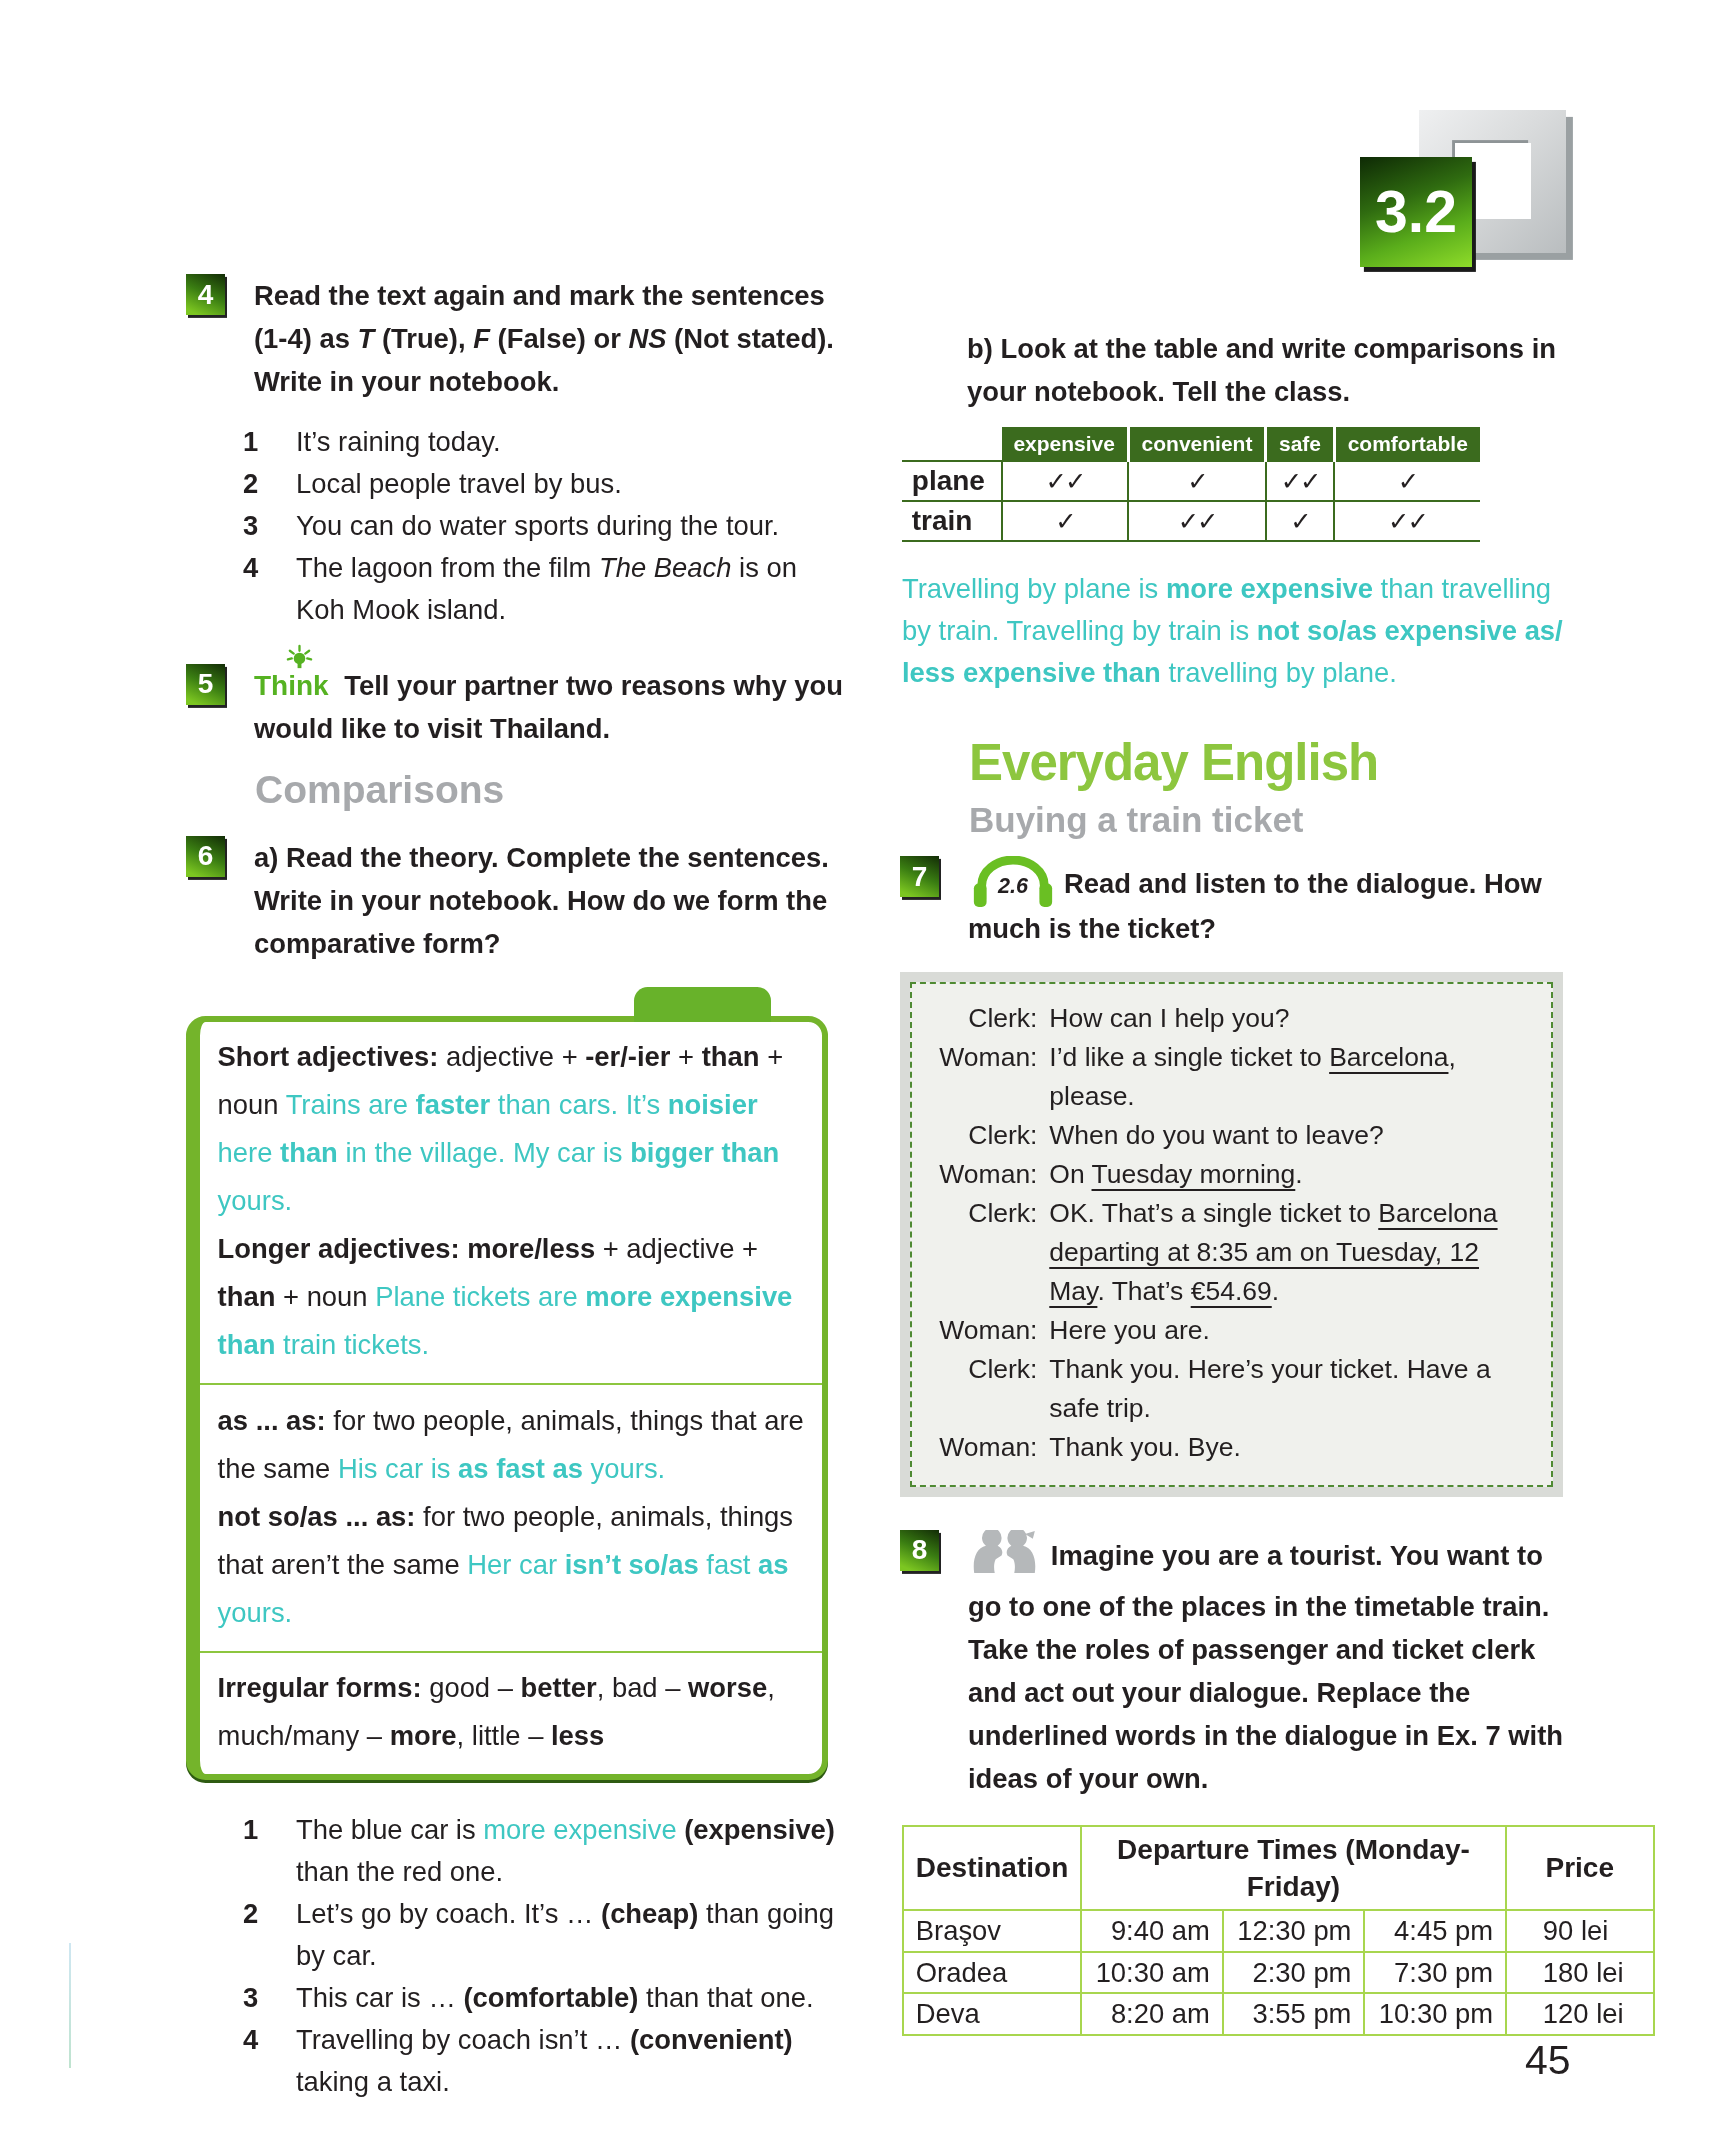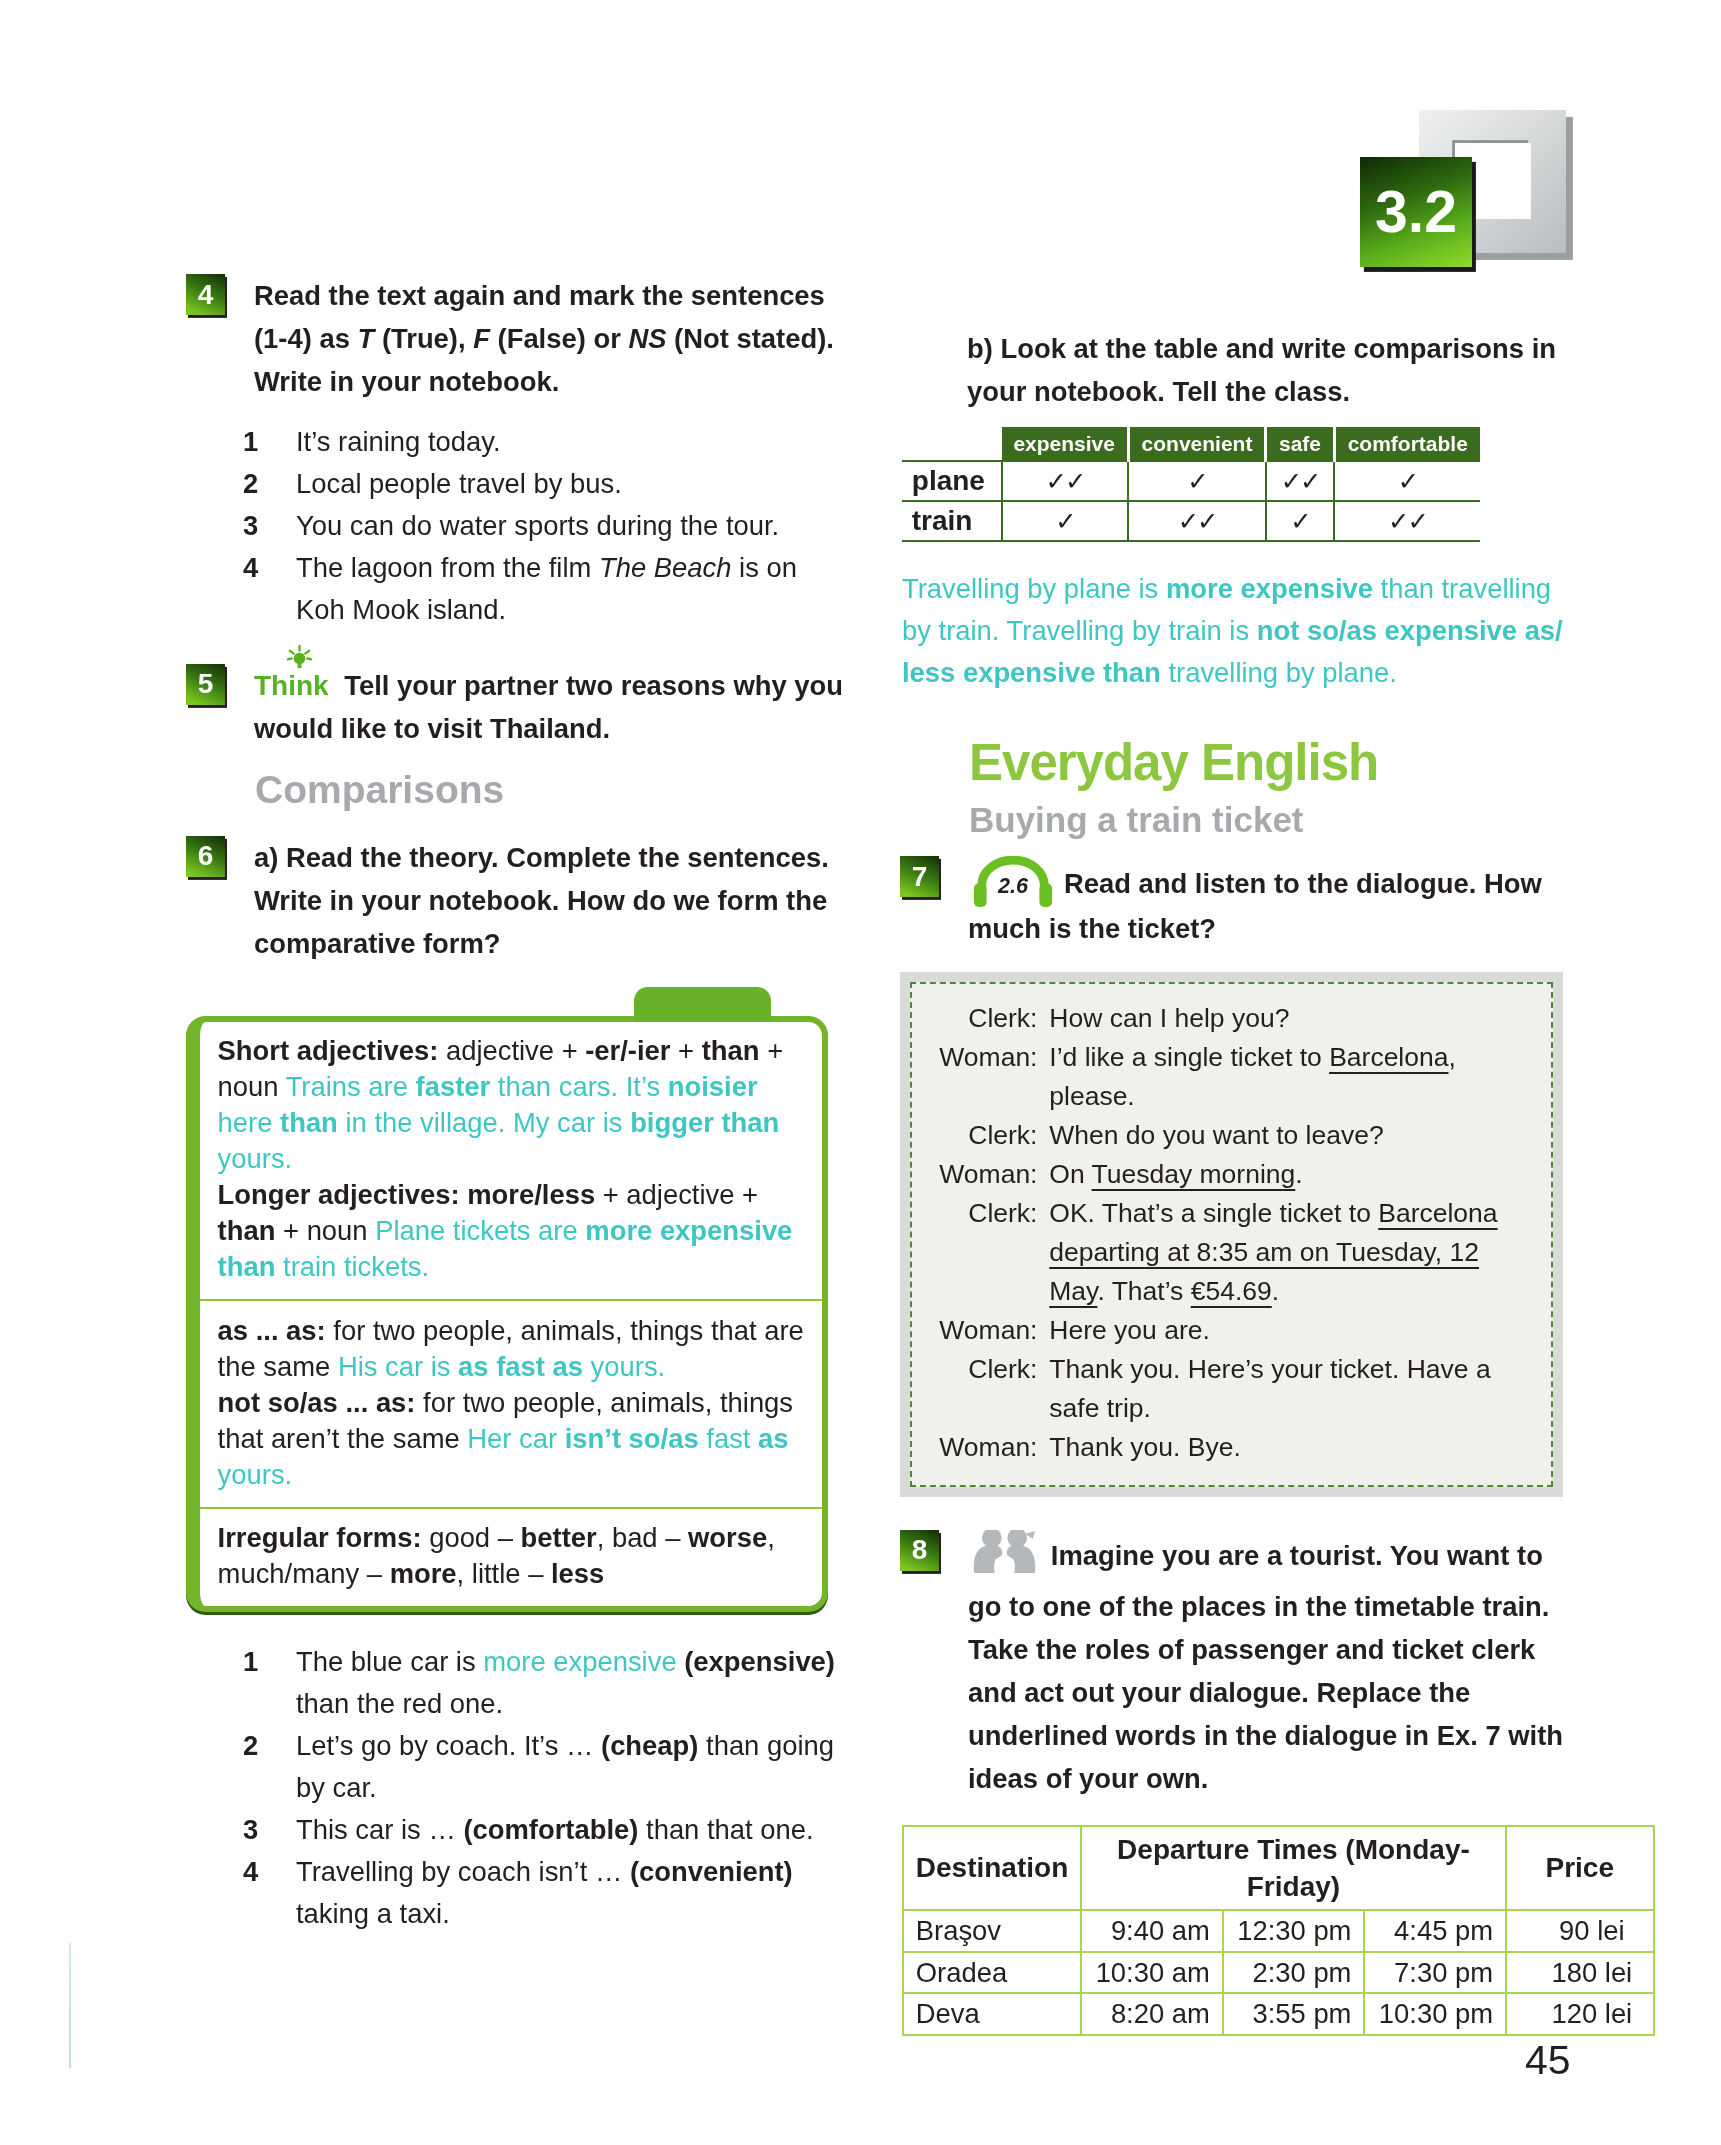--- a/index.html
+++ b/index.html
@@ -47,21 +47,21 @@
   .h-sub{margin:0 0 23.5px 69px;font-size:39px;line-height:45px;font-weight:bold;color:#a7a9ac;}
   .col-right .h-main{margin-left:69px;font-size:51px;}
   .col-right .h-sub{margin-bottom:13.7px;font-size:35px;}
 
   
   .theory{position:relative;margin:51px 0 29px 0;width:642px;background:#fff;
       border:6.9px solid #74b42b;border-left-width:14.7px;border-radius:19.6px;box-sizing:border-box;
       box-shadow:0 2.9px 0 #2e5b12;}
   .theory-tab{position:absolute;right:51px;top:-35px;width:137px;height:35px;background:#68b22a;
       border-radius:13.7px 13.7px 0 0;}
-  .theory-sec{padding:11.8px 15.7px 13.7px 17.6px;font-size:27.4px;line-height:36px;}
+  .theory-sec{padding:11.8px 15.7px 13.7px 17.6px;font-size:27.4px;line-height:48px;}
   .theory-sec + .theory-sec{border-top:2.9px solid #8dc63f;}
   .theory-sec p{margin:0;}
 
   
   .cmp{border-collapse:collapse;margin:13.7px 0 25.5px 2px;font-size:27.4px;}
   .cmp th{background:#3b6b1e;color:#fff;font-weight:bold;padding:4.9px 11.8px;text-align:center;
       border-left:3.9px solid #fff;border-bottom:2.9px solid #3b6b1e;font-size:21px;}
   .cmp th.corner{background:transparent;border-left:none;min-width:76px;}
   .cmp th.first{border-left:none;}
   .cmp td{border-top:2.9px solid #3b6b1e;padding:2.9px 9.8px;text-align:center;
@@ -89,21 +89,21 @@
   
   .pair-ic{display:inline-block;vertical-align:-7.8px;margin-right:9.8px;}
 
   
   .tt{border-collapse:collapse;margin:25.5px 0 0 2px;font-size:27.4px;background:#fff;}
   .tt th,.tt td{border:2.9px solid #a8d64f;padding:3.9px 11.8px;}
   .tt th{font-weight:bold;text-align:center;font-size:28px;line-height:37px;}
   .tt th.dest{text-align:left;min-width:147px;}
   .tt td.dest{text-align:left;}
   .tt td.time{text-align:right;min-width:116px;}
-  .tt td.price{text-align:center;min-width:98px;padding-left:36px;}
+  .tt td.price{text-align:left;min-width:98px;padding-left:36px;}
 
   .pagenum{position:absolute;left:1525px;top:2037px;font-size:41px;color:#231f20;}
 
   .think{position:relative;color:#56b222;font-weight:800;font-size:28px;margin-right:7.8px;
       letter-spacing:0px;}
   .think-bulb{position:absolute;left:31px;top:-29px;}
 
   .edge-line{position:absolute;left:69px;top:1943px;width:2px;height:125px;
       background:linear-gradient(to bottom,#cfe7f2 0%,#bfe3cf 100%);}
 </style>

